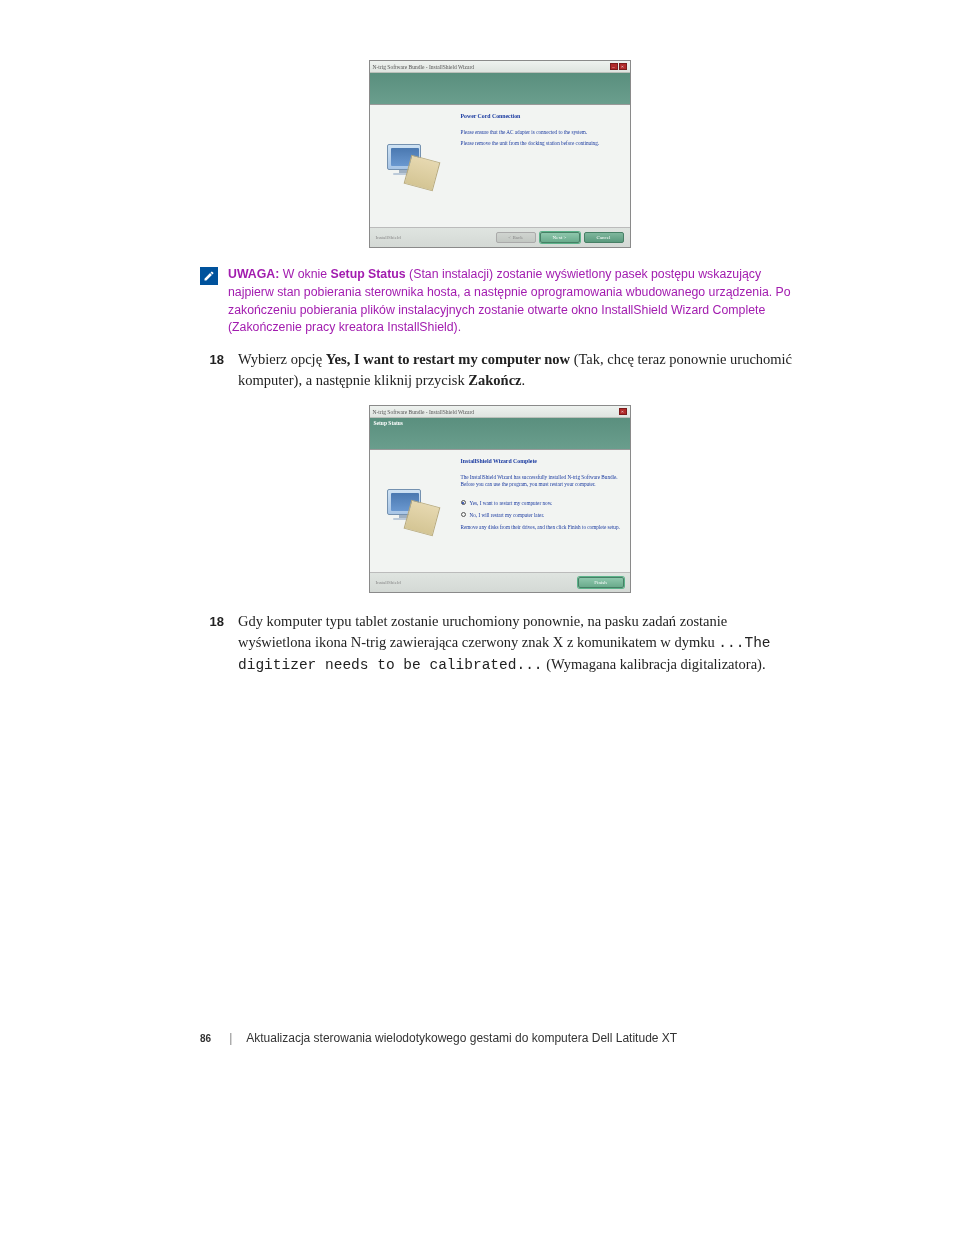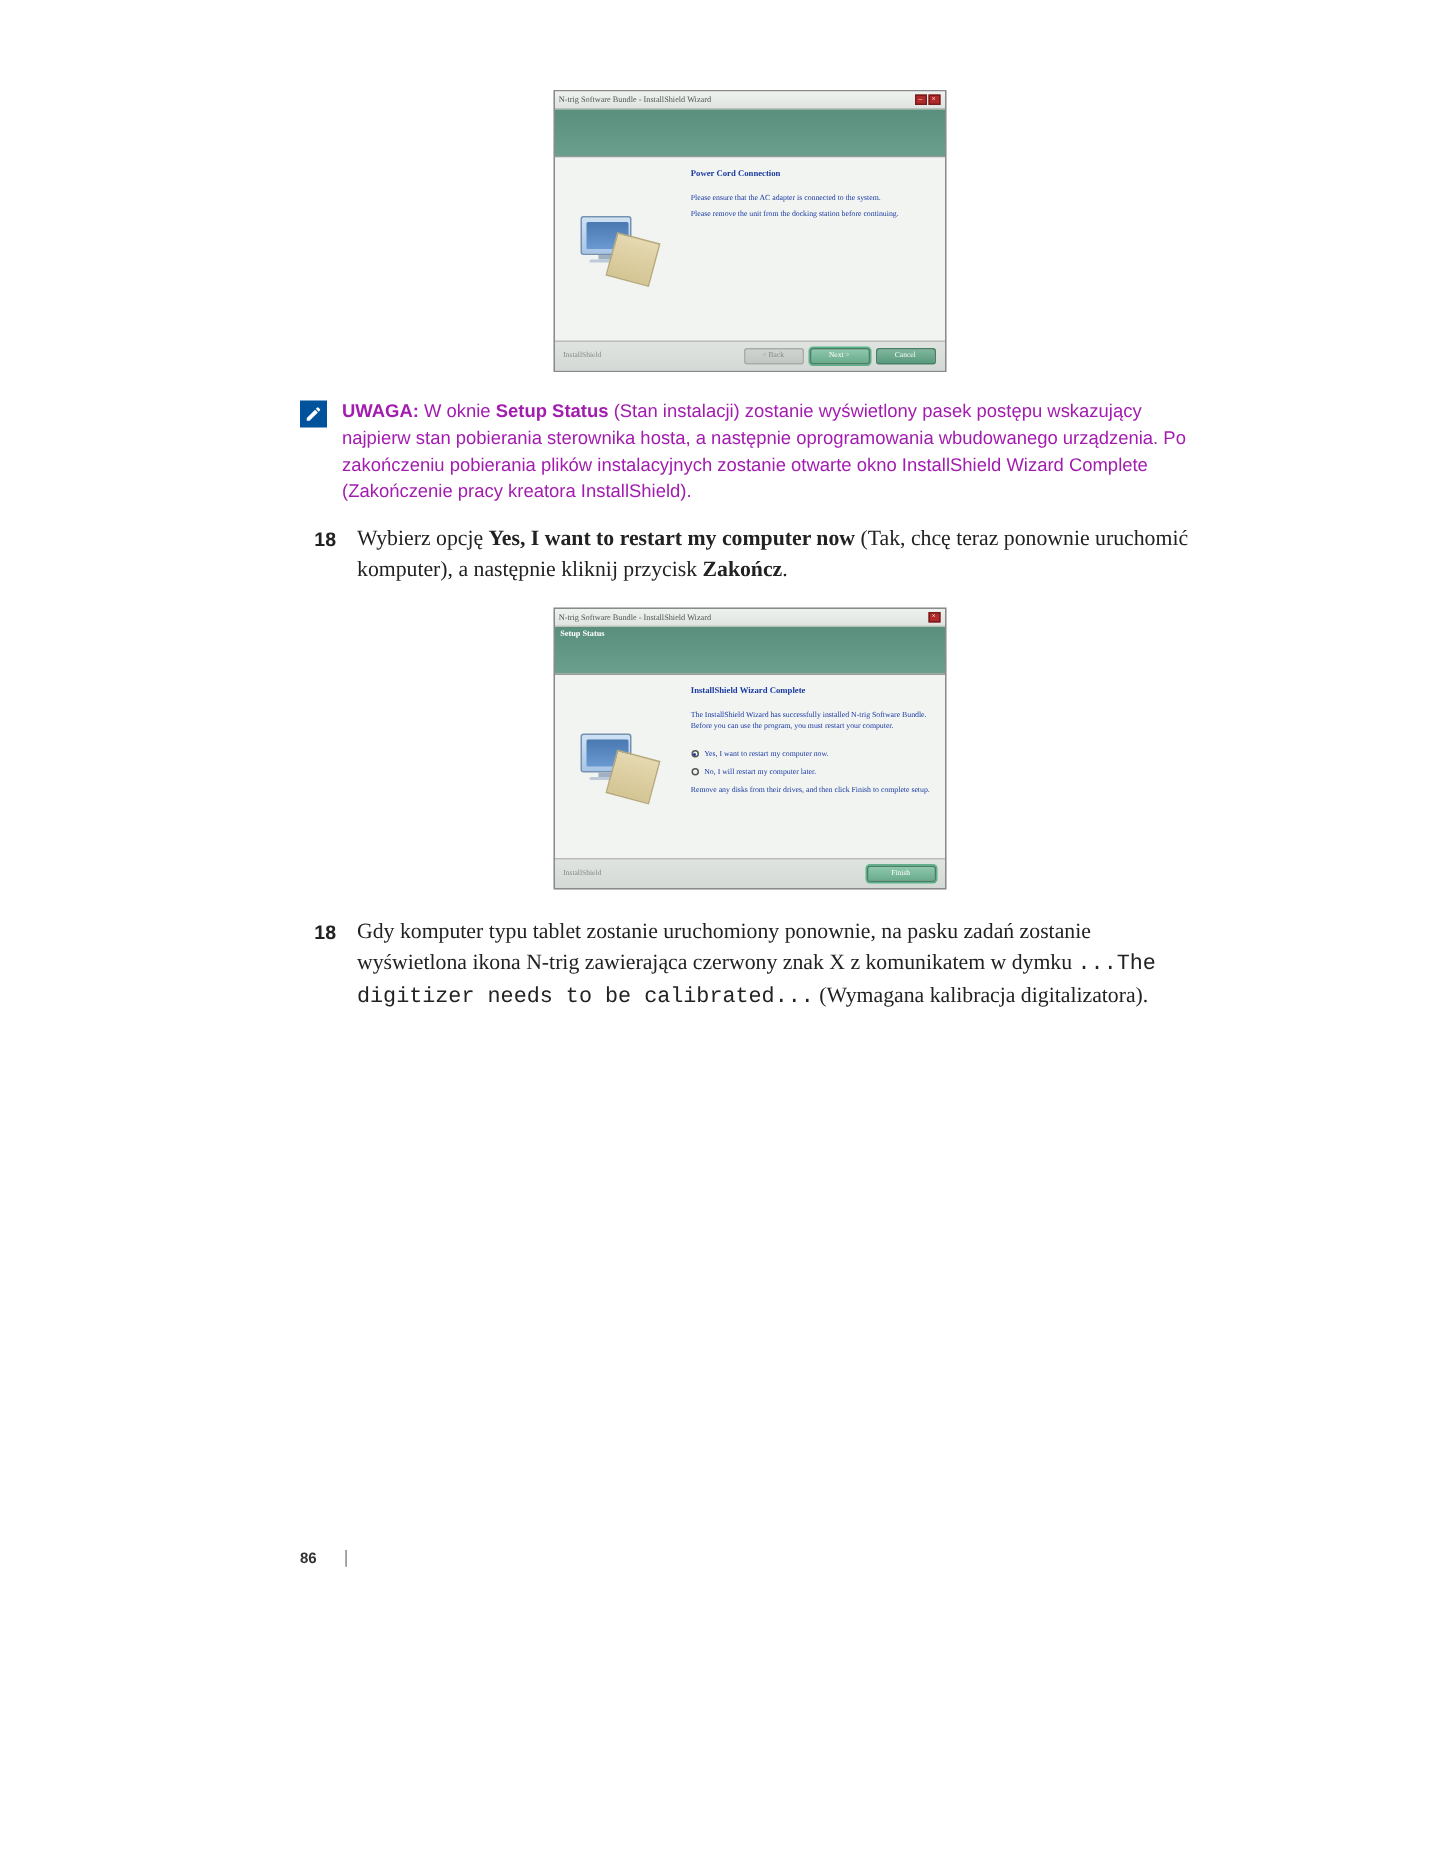--- a/index.html
+++ b/index.html
@@ -341,13 +341,14 @@
     <div class="step-body">
       <span>Gdy komputer typu tablet zostanie uruchomiony ponownie, na pasku zadań zostanie wyświetlona ikona N-trig zawierająca czerwony znak X z komunikatem w dymku </span><span class="mono">...The digitizer needs to be calibrated...</span><span> (Wymagana kalibracja digitalizatora).</span>
     </div>
   </div>
 
 </div>
 
 <div class="page-footer">
   <span class="page-num">86</span>
   <span class="page-sep">|</span>
+  <span>Aktualizacja sterowania wielodotykowego gestami do komputera Dell Latitude XT</span>
 </div>
 
 </body></html>

